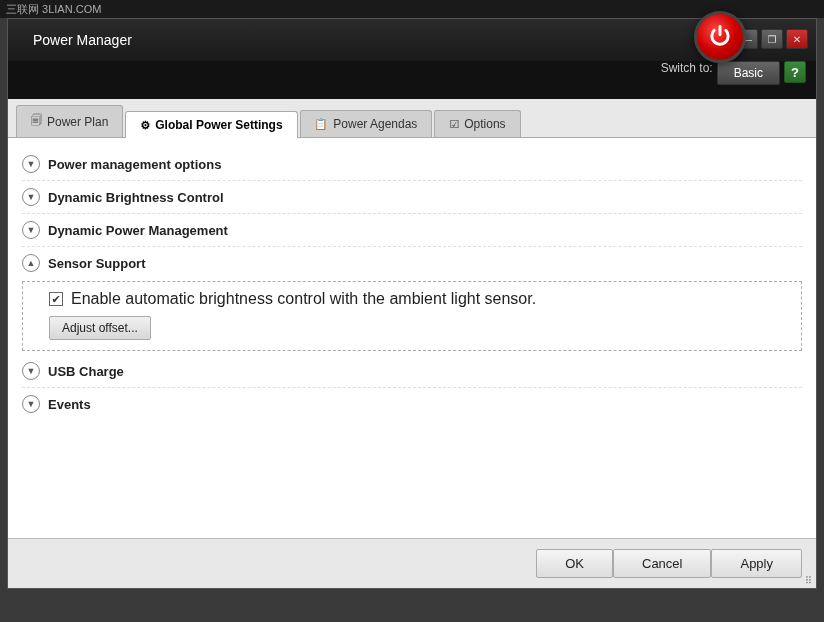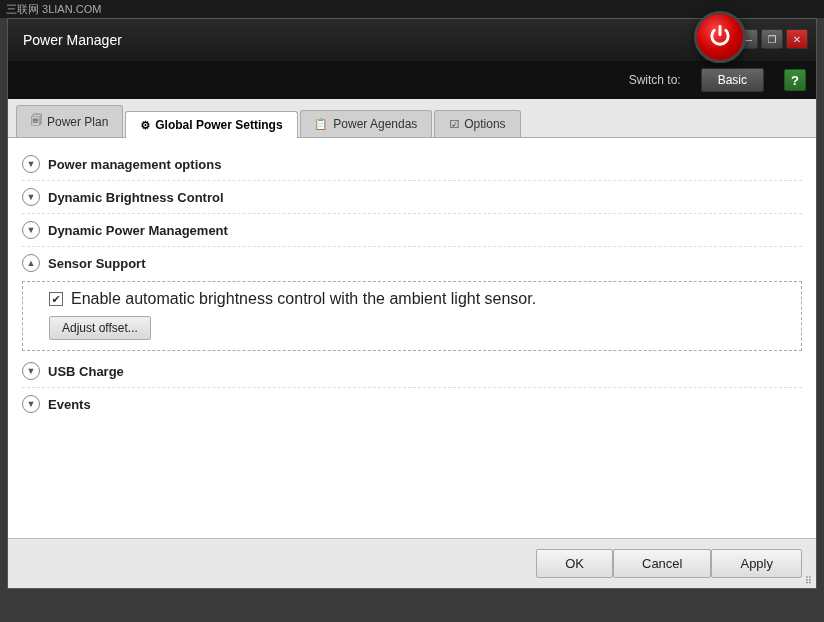--- a/index.html
+++ b/index.html
@@ -33,21 +33,21 @@
       border: 1px solid #555;
       position: relative;
     }
 
     
     .title-bar {
       background: linear-gradient(to bottom, #2a2a2a, #1a1a1a);
       height: 42px;
       display: flex;
       align-items: center;
-      padding: 0 15px;
+      padding: 0 25px;
       position: relative;
     }
 
     
     .power-icon-circle {
       width: 52px;
       height: 52px;
       background: radial-gradient(circle at 40% 35%, #ff4444, #cc0000, #880000);
       border-radius: 50%;
       border: 3px solid #444;
@@ -94,24 +94,24 @@
     }
     .win-btn.close-btn {
       background: linear-gradient(to bottom, #cc3333, #aa1111);
     }
 
     
     .header-bar {
       background: #111;
       height: 38px;
       display: flex;
-      align-items: center;
+      align-items: flex-start;
       justify-content: flex-end;
       padding: 0 10px;
-      gap: 20px;
+      gap: 4px;
     }
     .switch-to-label {
       color: #ccc;
       font-size: 12px;
     }
     .basic-button {
       background: linear-gradient(to bottom, #666, #444);
       border: 1px solid #333;
       color: #fff;
       padding: 4px 16px;

